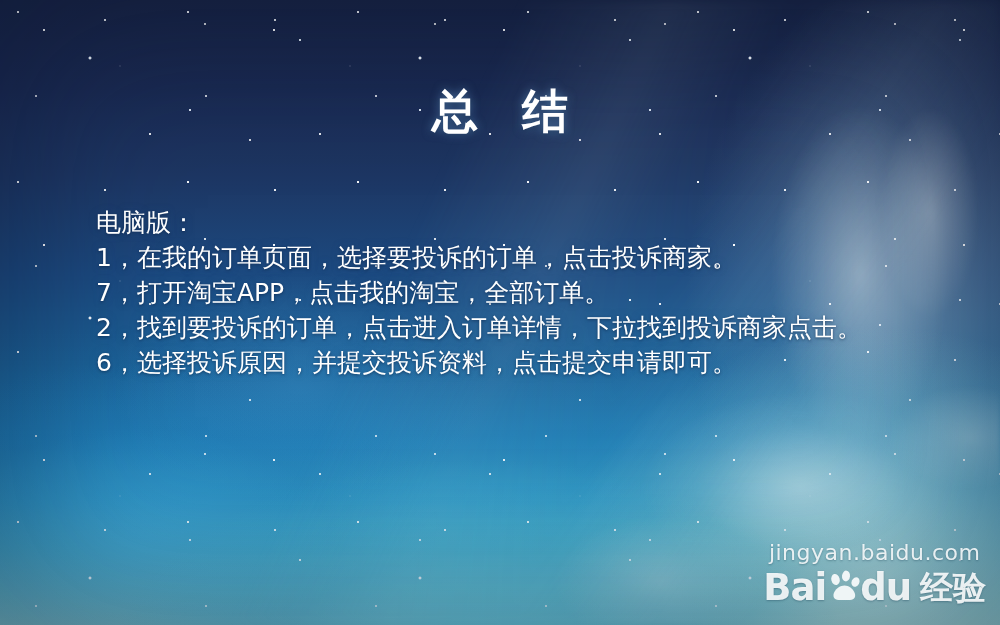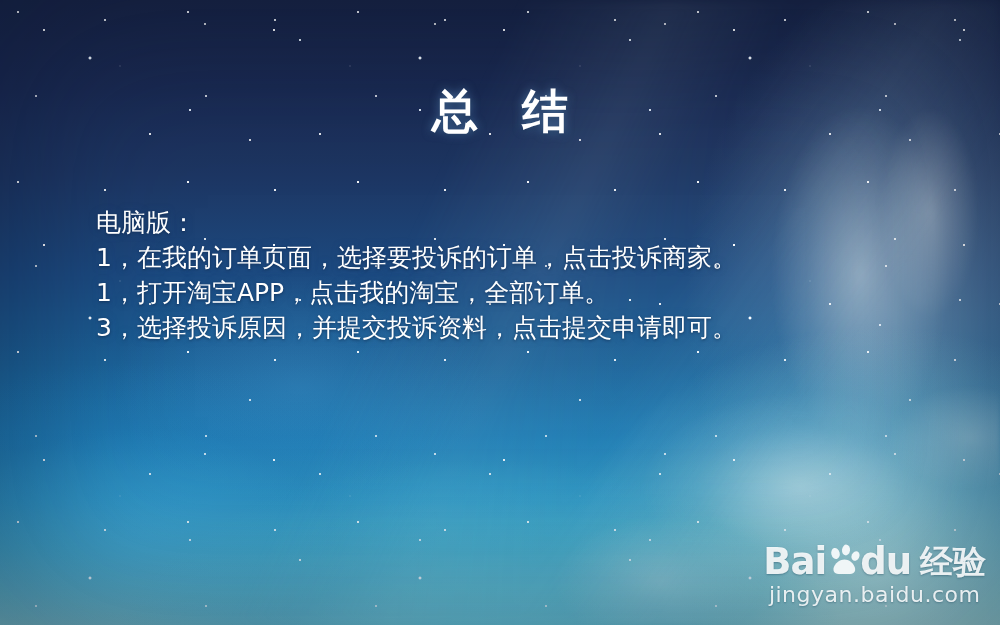--- a/index.html
+++ b/index.html
@@ -206,37 +206,38 @@
   <div class="bg-layer" id="bg-star-mask"></div>
   <div class="bg-layer" id="bg-vignette"></div>
 
   <div id="content">
 
     <div id="title">总 结</div>
 
     <div id="body-text">
       <div class="body-line">电脑版：</div>
       <div class="body-line">1，在我的订单页面，选择要投诉的订单，点击投诉商家。</div>
-      <div class="body-line">1，打开淘宝APP，点击我的淘宝，全部订单。</div>
-      <div class="body-line">3，选择投诉原因，并提交投诉资料，点击提交申请即可。</div>
+      <div class="body-line">7，打开淘宝APP，点击我的淘宝，全部订单。</div>
+      <div class="body-line">2，找到要投诉的订单，点击进入订单详情，下拉找到投诉商家点击。</div>
+      <div class="body-line">6，选择投诉原因，并提交投诉资料，点击提交申请即可。</div>
     </div>
 
     <div id="watermark">
+      <div id="wm-url">jingyan.baidu.com</div>
       <div id="wm-logo">
         <span id="wm-bai">Bai</span>
         <span id="wm-paw">
           <svg width="40" height="40" viewBox="0 0 40 40" aria-hidden="true">
             <g fill="rgba(255,255,255,0.88)">
               <ellipse cx="11.5" cy="11.5" rx="4.2" ry="5.6" transform="rotate(-14 11.5 11.5)"></ellipse>
               <ellipse cx="22.0" cy="8.0" rx="4.0" ry="5.4" transform="rotate(6 22 8)"></ellipse>
               <ellipse cx="31.5" cy="14.0" rx="3.9" ry="5.0" transform="rotate(24 31.5 14)"></ellipse>
               <path d="M20.5 17.5c4.2 0 7.6 2.9 9.6 6.2 2.4 4 .6 8.3-4.0 8.3h-11.6c-4.6 0-6.4-4.3-4.0-8.3 2.0-3.3 5.8-6.2 10.0-6.2z"></path>
             </g>
           </svg>
         </span>
         <span id="wm-du">du</span>
         <span id="wm-jingyan">经验</span>
       </div>
-      <div id="wm-url">jingyan.baidu.com</div>
     </div>
 
   </div>
 </div>
 
 </body></html>

